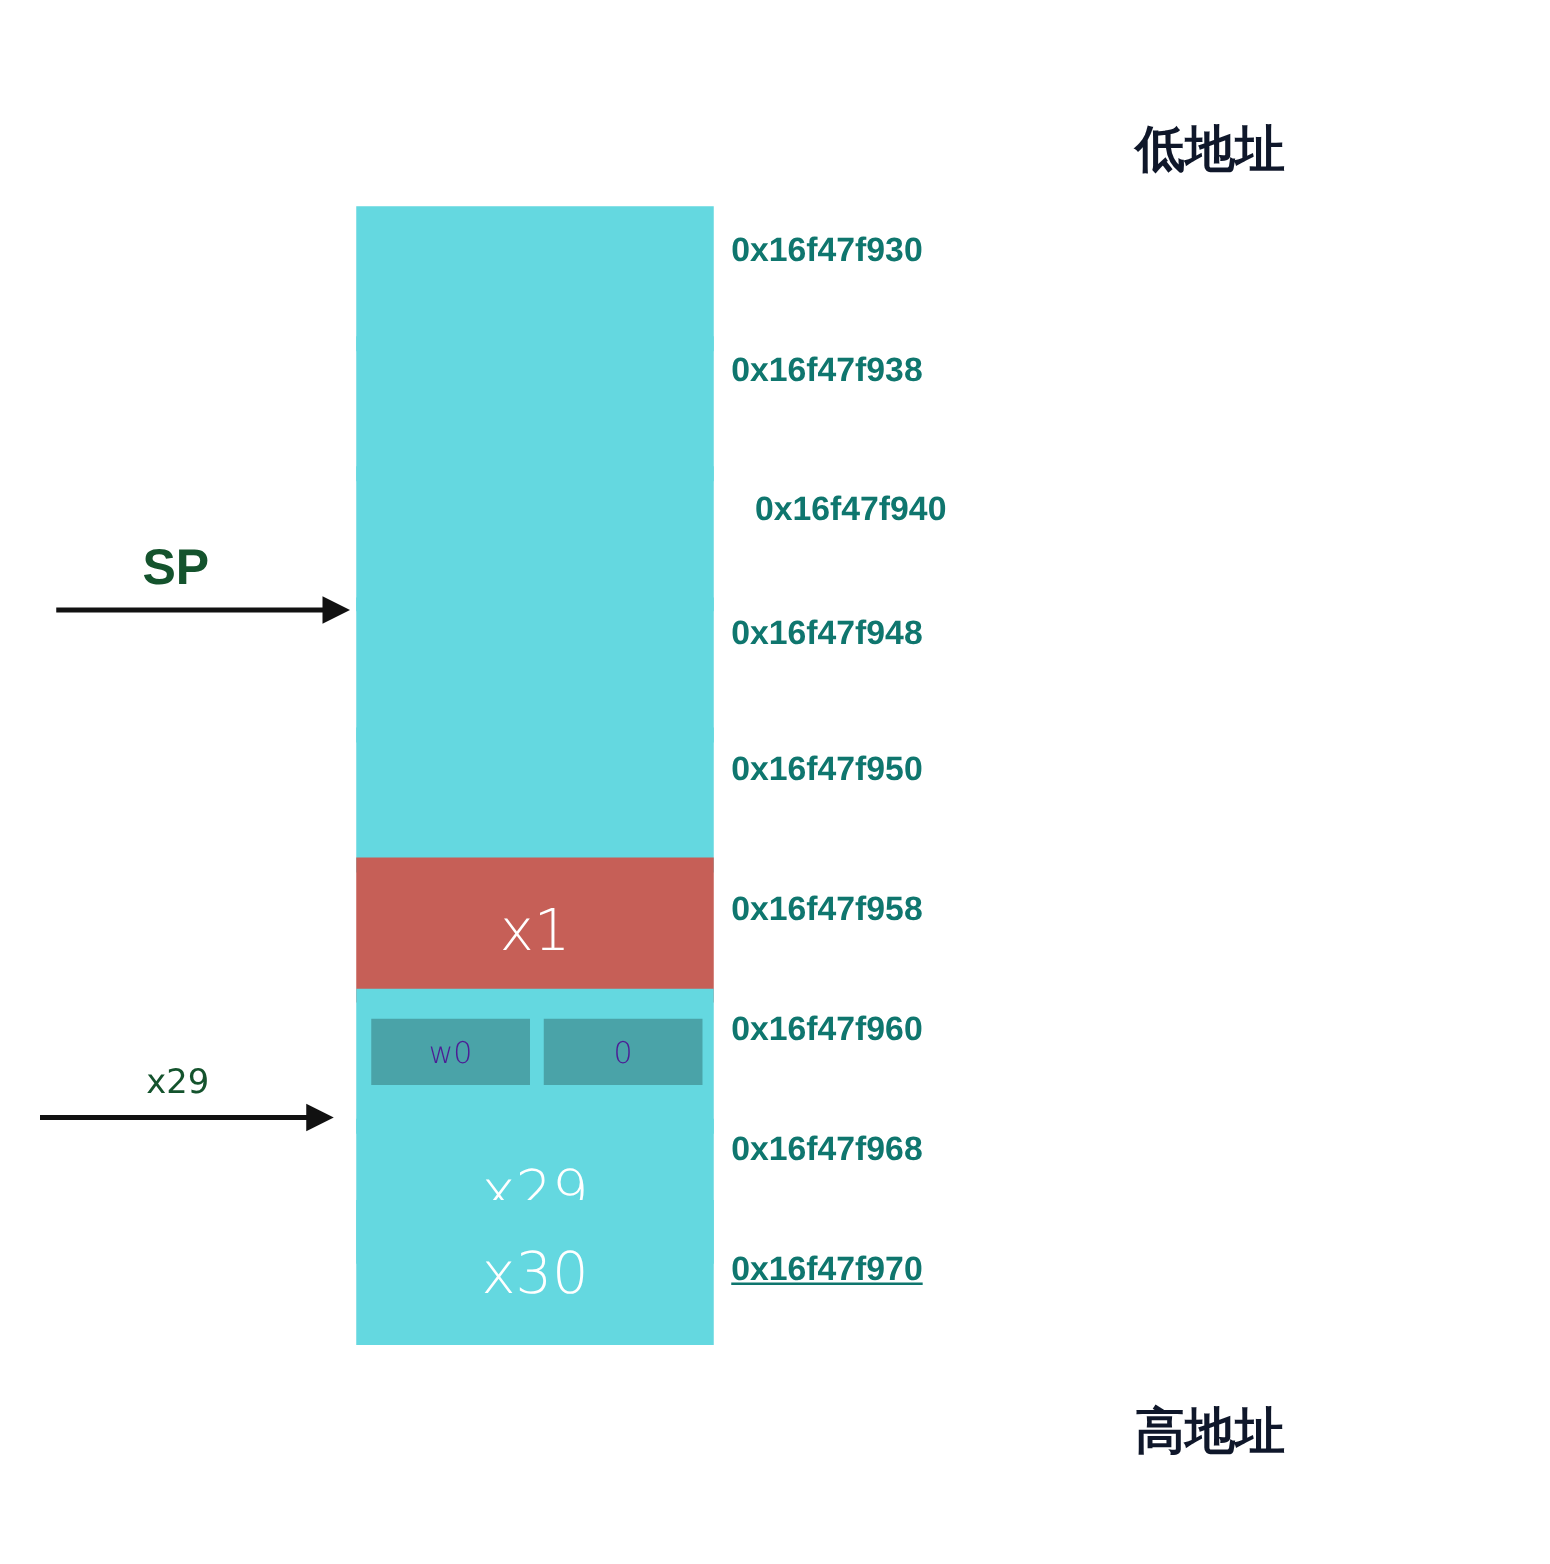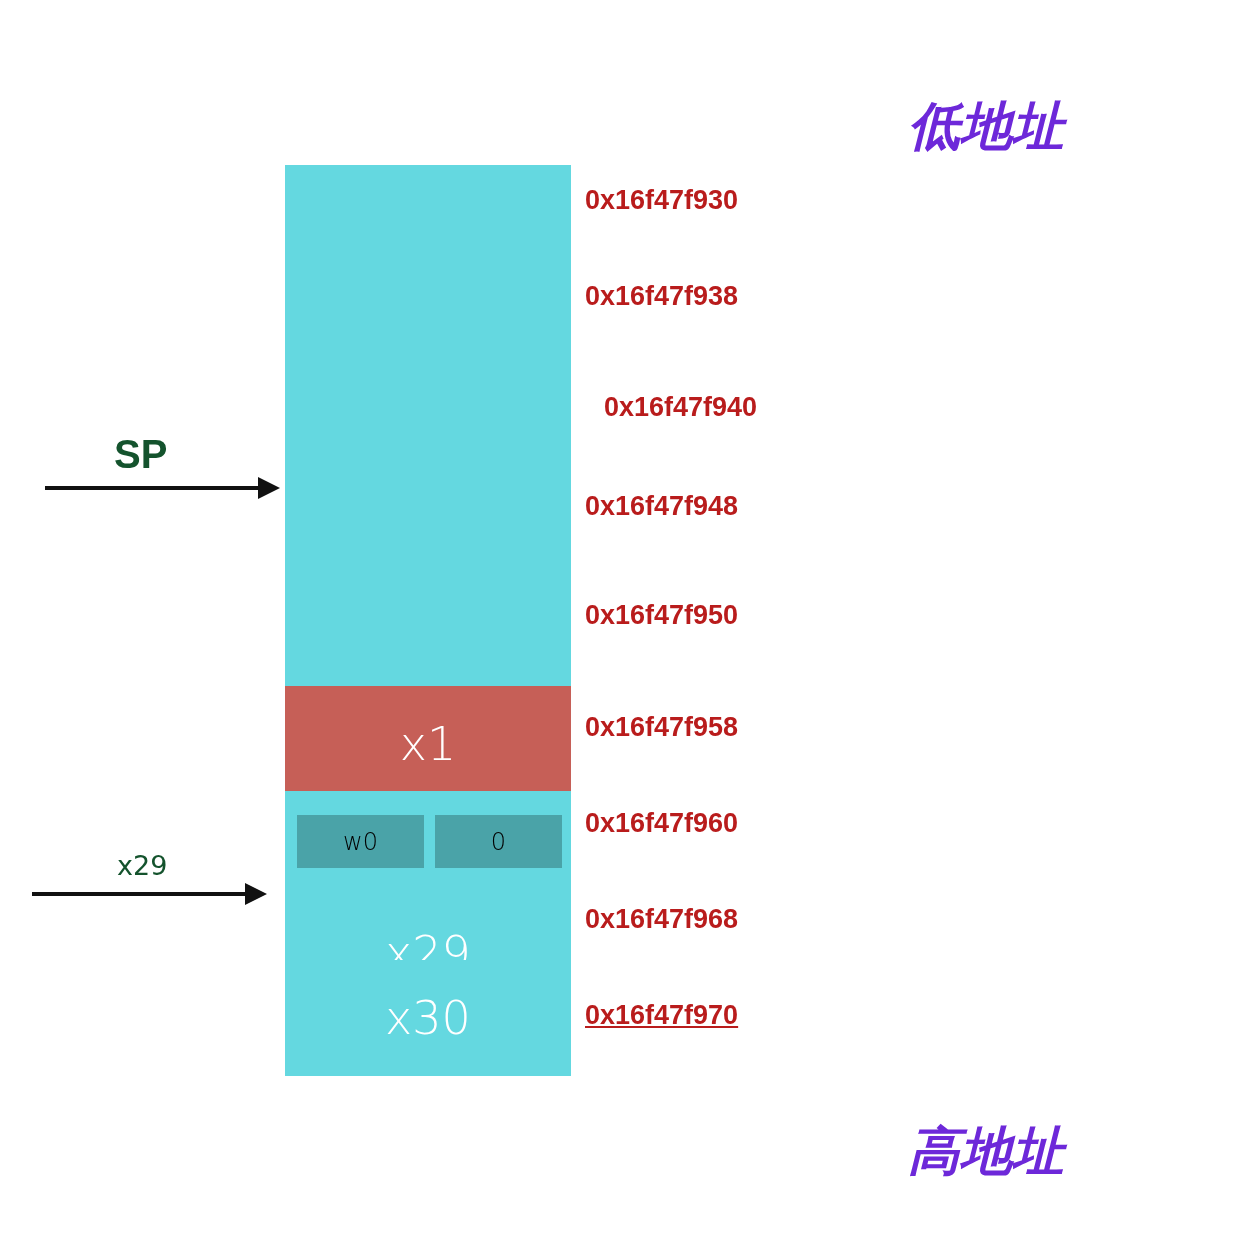--- a/index.html
+++ b/index.html
@@ -1,21 +1,21 @@
 <!DOCTYPE html>
 <html><head>
 <meta charset="utf-8">
 <style>
   html, body { margin:0; padding:0; background:#ffffff; }
   body { width:1240px; height:1251px; position:relative; overflow:hidden; font-family:"Liberation Sans", sans-serif; }
   .block { position:absolute; left:285px; width:286px; height:116px; background:#64d8e0; display:flex; align-items:center; justify-content:center; color:#ffffff; font-size:46px; font-family:"DejaVu Sans", sans-serif; font-weight:300; }
   .block.red { background:#c65f57; }
-  .sub { position:absolute; top:24px; width:127px; height:53px; background:#4aa3a8; color:#000000; font-size:24px; display:flex; align-items:center; justify-content:center; font-family:"DejaVu Sans", sans-serif; }
-  .addr { position:absolute; left:585px; font-size:27px; font-weight:bold; color:#b91c1c; font-family:"Liberation Sans", sans-serif; }
-  .cn { position:absolute; left:908px; font-size:52px; font-weight:bold; color:#6d28d9; font-family:"DejaVu Sans", sans-serif;font-style:italic; }
+  .sub { position:absolute; top:24px; width:127px; height:53px; background:#4aa3a8; color:#4c1d95; font-size:24px; display:flex; align-items:center; justify-content:center; font-family:"DejaVu Sans", sans-serif; }
+  .addr { position:absolute; left:585px; font-size:27px; font-weight:bold; color:#0f766e; font-family:"Liberation Sans", sans-serif; }
+  .cn { position:absolute; left:908px; font-size:40px; font-weight:bold; color:#0f172a; font-family:"DejaVu Sans", sans-serif; }
   .arrow-label { position:absolute; color:#14532d; }
   .line { position:absolute; height:4px; background:#111; }
   .head { position:absolute; width:0; height:0; border-top:11px solid transparent; border-bottom:11px solid transparent; border-left:22px solid #111; }
 </style>
 </head>
 <body>
 
 <div class="cn" style="top:92px;">低地址</div>
 <div class="cn" style="top:1117px;">高地址</div>
 

